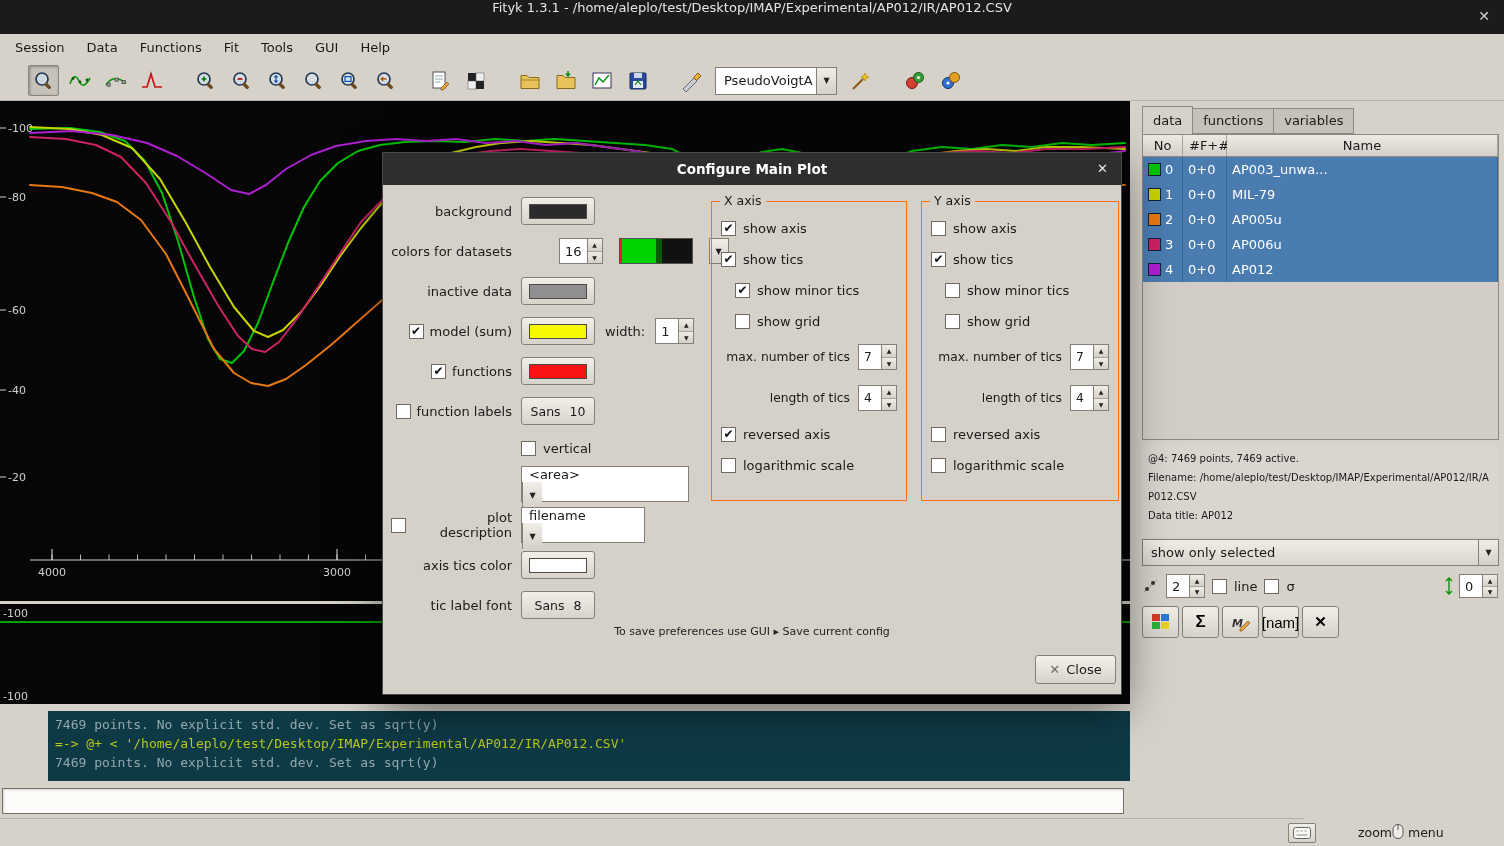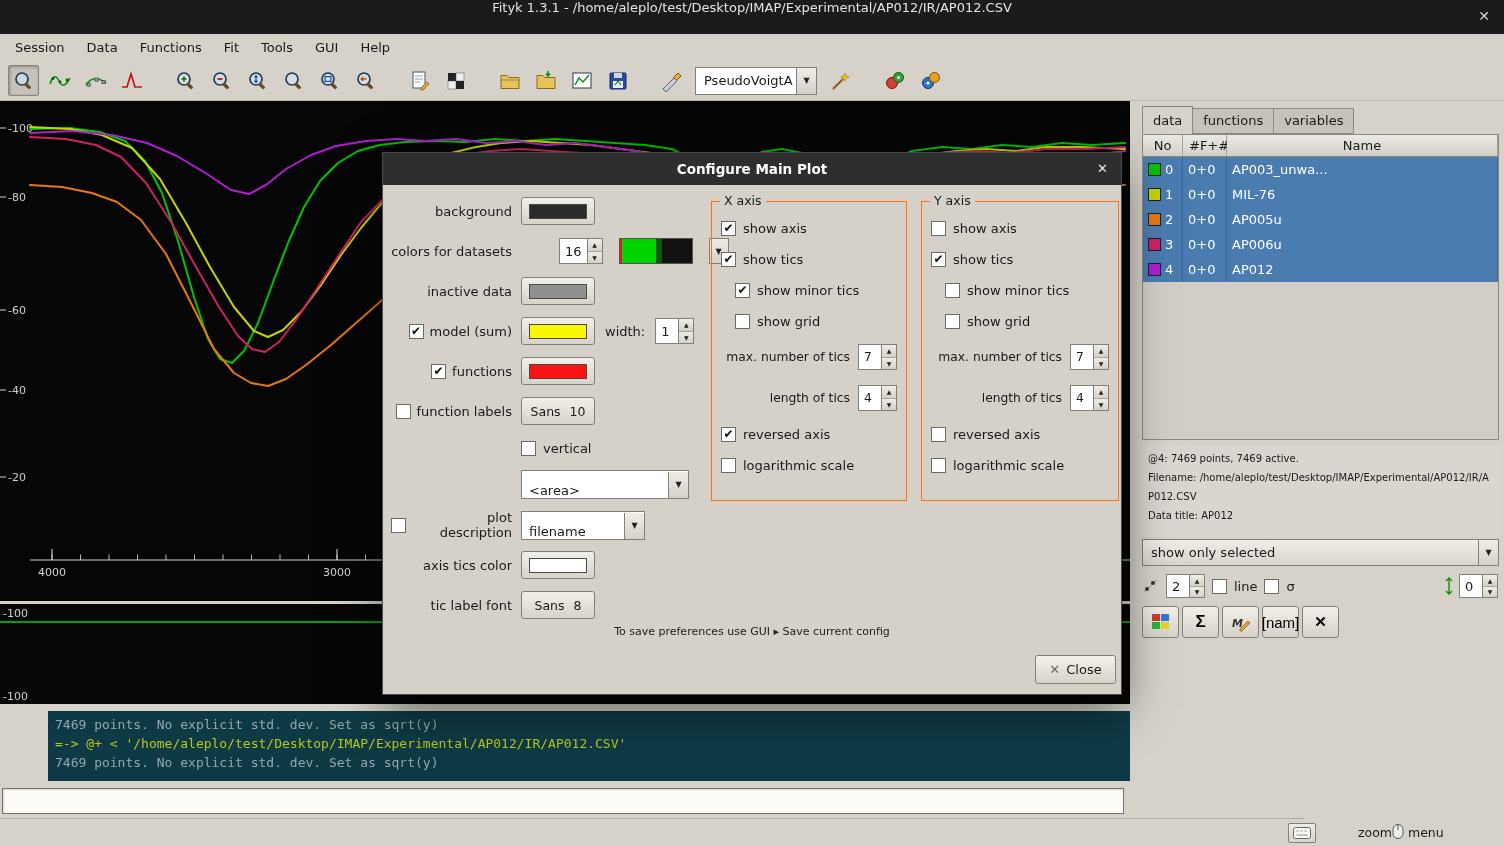--- a/index.html
+++ b/index.html
@@ -9,21 +9,21 @@
 
 
 .titlebar{position:absolute;left:0;top:0;width:100%;height:34px;background:#1b1b1b;display:flex;align-items:flex-start;justify-content:center;color:#e4e4e4;font-size:13px;}
 .tclose{position:absolute;right:14px;top:9px;color:#d4d4d4;font-size:14px;line-height:14px;}
 
 
 .menubar{position:absolute;top:34px;left:0;width:100%;height:27px;background:#d6d2ca;display:flex;align-items:center;padding-left:4px;}
 .menu-item{padding:4px 11px;}
 
 
-.toolbar{position:absolute;top:61px;left:0;width:100%;height:40px;background:#d6d2ca;display:flex;align-items:center;padding-left:8px;gap:5px;border-bottom:1px solid #b9b5ad;}
+.toolbar{position:absolute;top:61px;left:0;width:100%;height:40px;background:#d6d2ca;display:flex;align-items:center;padding-left:28px;gap:5px;border-bottom:1px solid #b9b5ad;}
 .tbtn{width:31px;height:31px;border:1px solid transparent;background:transparent;display:flex;align-items:center;justify-content:center;border-radius:2px;}
 .tbtn.pressed{border:1px solid #8a867e;background:#c6c2ba;box-shadow:inset 1px 1px 3px rgba(0,0,0,.3);}
 .tsep{width:13px;height:1px;}
 .tcombo{height:28px;border:1px solid #847f77;background:#fff;display:flex;align-items:center;width:122px;margin:0 3px;}
 .tcombo-val{flex:1;padding-left:8px;white-space:nowrap;}
 .combo-arrow-btn{width:20px;height:100%;border-left:1px solid #847f77;background:linear-gradient(#f0ede7,#d5d1c9);display:flex;align-items:center;justify-content:center;font-size:8px;color:#222;flex:none;}
 
 
 .left{position:absolute;left:0;top:101px;width:1130px;height:717px;background:#d6d2ca;}
 .main-plot{position:absolute;left:0;top:0;width:1130px;height:500px;background:#060606;}
@@ -78,21 +78,21 @@
 .dlg-close{position:absolute;right:13px;top:9px;font-weight:normal;color:#e8e8e8;font-size:13px;line-height:13px;}
 .dlg-left{position:absolute;left:8px;top:44px;width:320px;}
 .drow{display:flex;align-items:center;height:28px;margin-bottom:12px;}
 .dlabel{width:121px;display:flex;justify-content:flex-end;align-items:center;gap:6px;text-align:right;flex:none;}
 .dctl{margin-left:9px;display:flex;align-items:center;gap:10px;}
 .swbtn{width:74px;height:28px;border:1px solid #847f77;border-radius:3px;background:linear-gradient(#f2efe9,#d7d3cb);display:flex;align-items:center;justify-content:center;flex:none;}
 .sw{width:58px;height:15px;border:1px solid #4d4a44;}
 .fontbtn{width:74px;height:28px;border:1px solid #847f77;border-radius:3px;background:linear-gradient(#f2efe9,#d7d3cb);display:flex;align-items:center;justify-content:center;gap:9px;font-size:12.5px;flex:none;}
 .colorstrip{width:74px;height:26px;border:1px solid #55524c;background:linear-gradient(90deg,#e02020 0 3%,#00d400 3% 50%,#0a5a0a 50% 58%,#111 58% 100%);flex:none;}
 .cabtn{width:20px;height:26px;border:1px solid #847f77;background:linear-gradient(#f0ede7,#d5d1c9);display:flex;align-items:center;justify-content:center;font-size:8px;color:#222;flex:none;}
-.dselect{height:29px;border:1px solid #847f77;background:#fff;display:flex;align-items:flex-end;}
+.dselect{height:36px;border:1px solid #847f77;background:#fff;display:flex;align-items:flex-start;flex-direction:column;}
 .dsel-val{flex:1;padding-left:7px;white-space:nowrap;}
 .group{position:absolute;top:48px;height:300px;border:1px solid #f97316;}
 #xaxis-group{left:328px;width:196px;}
 #yaxis-group{left:538px;width:198px;}
 .legend{position:absolute;top:-9px;left:8px;background:#d5d1c9;padding:0 4px;font-size:12.5px;}
 .group-inner{padding:17px 9px 8px;display:flex;flex-direction:column;gap:13px;}
 .grow{display:flex;align-items:center;gap:7px;height:18px;font-size:13px;}
 .grow.ind{margin-left:14px;}
 .grow.spinr{height:28px;justify-content:flex-end;gap:8px;font-size:12.3px;}
 .slbl{text-align:right;}
@@ -407,21 +407,21 @@
         </div>
       <div id="table-rows">
           <div class="trow">
             <div class="td"><span class="dswatch" style="background: rgb(0, 196, 0);"></span>0</div>
             <div class="td">0+0</div>
             <div class="td">AP003_unwa...</div>
           </div>
           <div class="trow">
             <div class="td"><span class="dswatch" style="background: rgb(198, 212, 0);"></span>1</div>
             <div class="td">0+0</div>
-            <div class="td">MIL-76</div>
+            <div class="td">MIL-79</div>
           </div>
           <div class="trow">
             <div class="td"><span class="dswatch" style="background: rgb(232, 120, 18);"></span>2</div>
             <div class="td">0+0</div>
             <div class="td">AP005u</div>
           </div>
           <div class="trow">
             <div class="td"><span class="dswatch" style="background: rgb(204, 34, 102);"></span>3</div>
             <div class="td">0+0</div>
             <div class="td">AP006u</div>

